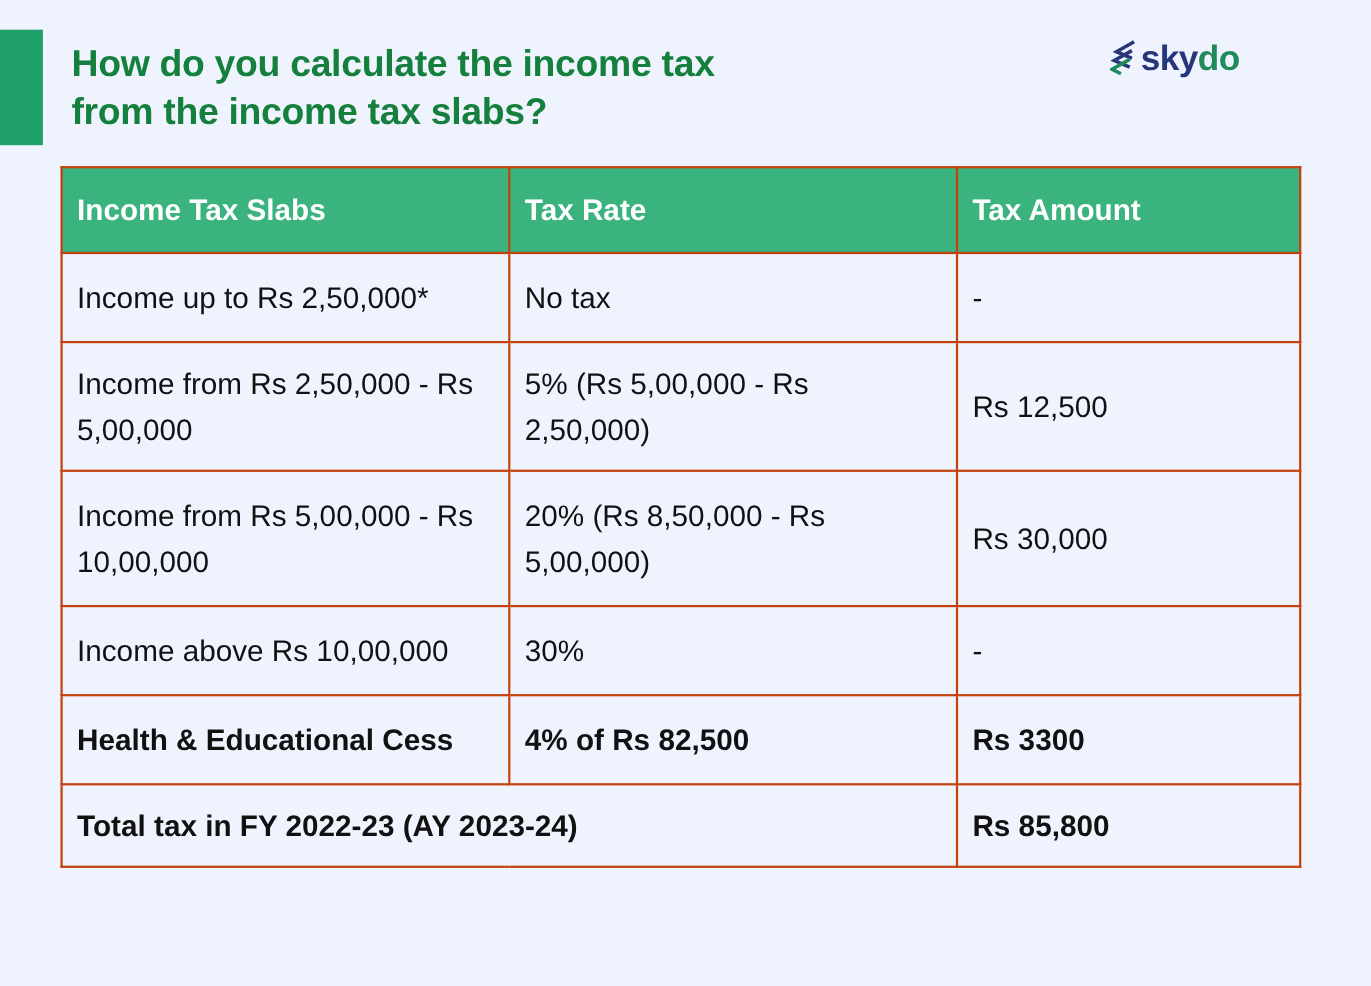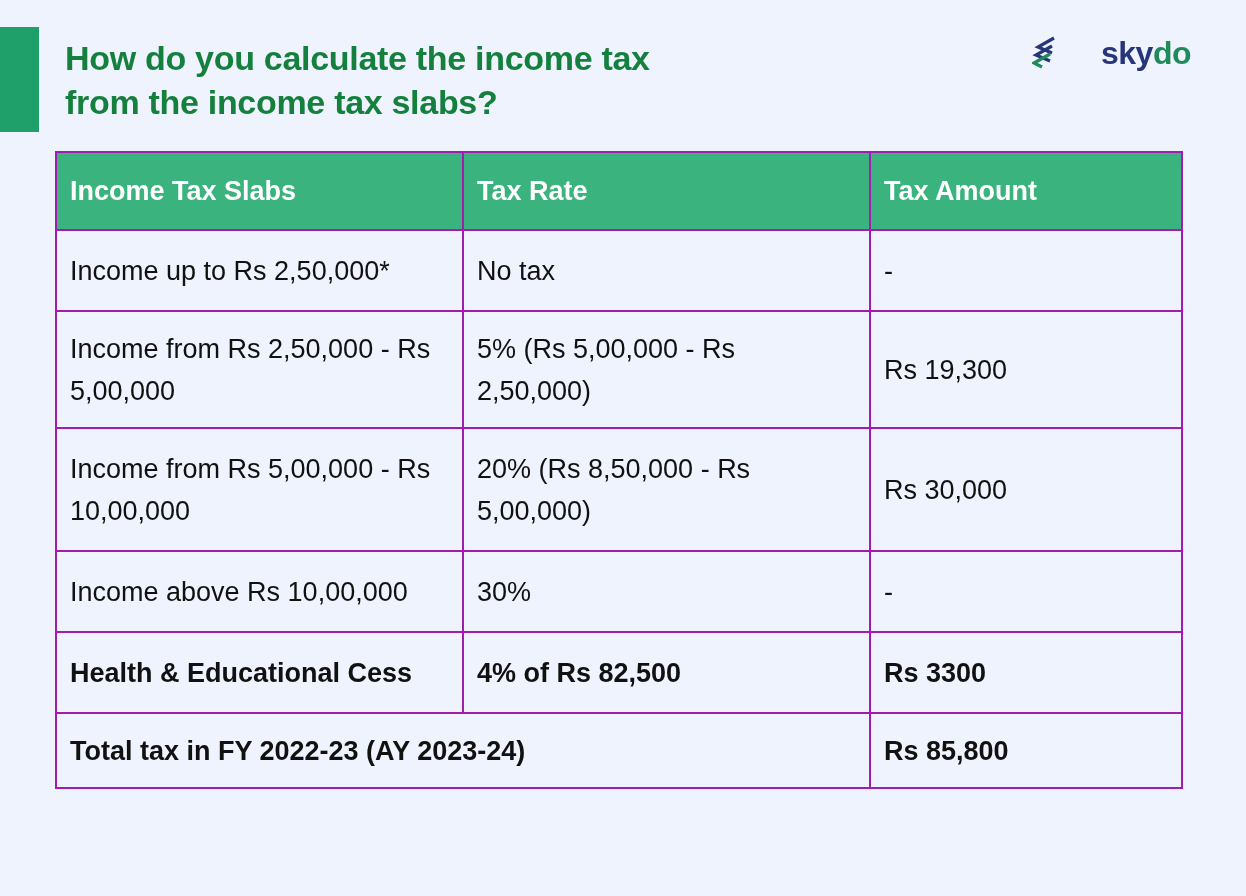--- a/index.html
+++ b/index.html
@@ -5,30 +5,30 @@
   html, body { margin:0; padding:0; }
   body {
     width:1246px; height:896px; background:#eef3fd; position:relative; overflow:hidden;
     font-family:"Liberation Sans", "DejaVu Sans", sans-serif; color:#111;
   }
   .accent-bar { position:absolute; left:0; top:27px; width:39px; height:105px; background:#1f9f6a; }
   .title {
     position:absolute; left:65px; top:36px; margin:0; font-size:34px; font-weight:bold;
     line-height:44px; color:#15803d; letter-spacing:-0.3px;
   }
-  .logo { position:absolute; left:1032px; top:34px; display:flex; align-items:center;gap:41px; }
+  .logo { position:absolute; left:1009px; top:34px; display:flex; align-items:center; }
   .logo-text { font-size:32px; font-weight:bold; letter-spacing:-0.5px; line-height:38px; }
   .logo-sk { color:#27367a; }
   .logo-do { color:#1f8a5a; }
   table.tax {
     position:absolute; left:55px; top:151px; width:1126px; border-collapse:collapse;
     table-layout:fixed;
   }
   table.tax td, table.tax th {
-    border:2px solid #a21caf; padding:0 13px; font-size:27px; text-align:left; vertical-align:middle;
+    border:2px solid #c2410c; padding:0 13px; font-size:27px; text-align:left; vertical-align:middle;
     line-height:42px;
   }
   table.tax th { background:#3bb37f; color:#fff; font-weight:bold; height:76px; }
   .r1 td { height:79px; }
   .r2 td { height:115px; }
   .r3 td { height:121px; }
   .r4 td { height:79px;border-radius:12px; }
   .r5 td { height:73px; font-weight:bold; }
   .r6 td { height:79px; font-weight:bold; }
   .r7 td { height:73px; font-weight:bold; }
@@ -67,21 +67,21 @@
   </thead>
   <tbody>
     <tr class="r1">
       <td>Income up to Rs 2,50,000*</td>
       <td>No tax</td>
       <td>-</td>
     </tr>
     <tr class="r2">
       <td>Income from Rs 2,50,000 - Rs 5,00,000</td>
       <td>5% (Rs 5,00,000 - Rs 2,50,000)</td>
-      <td>Rs 19,300</td>
+      <td>Rs 12,500</td>
     </tr>
     <tr class="r3">
       <td>Income from Rs 5,00,000 - Rs 10,00,000</td>
       <td>20% (Rs 8,50,000 - Rs 5,00,000)</td>
       <td>Rs 30,000</td>
     </tr>
     <tr class="r4">
       <td>Income above Rs 10,00,000</td>
       <td>30%</td>
       <td>-</td>

